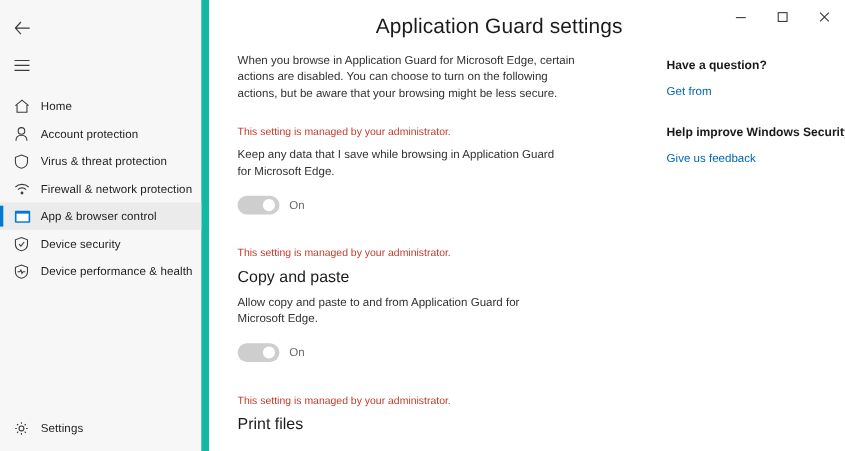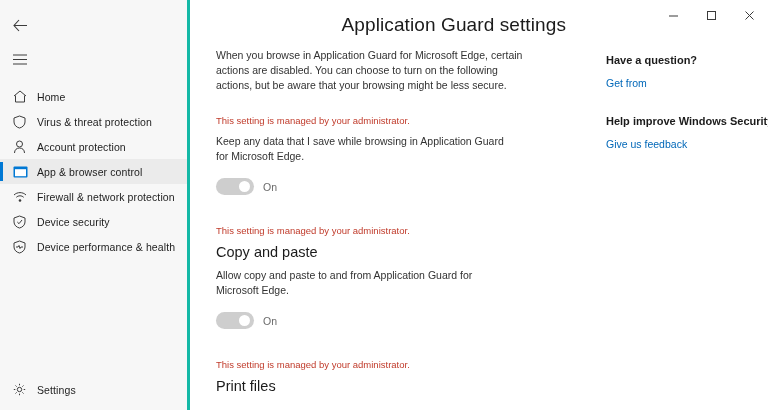--- a/index.html
+++ b/index.html
@@ -44,21 +44,21 @@
     line-height: 1;
     cursor: default;
   }
   .winbtn svg { display: block; }
 
   
   .sidebar {
     width: 190px;
     height: 410px;
     background: #f7f7f7;
-    border-right: 3px solid #14b8a6;
+    border-right: 7px solid #14b8a6;
     box-sizing: border-box;
     position: relative;
     flex: 0 0 190px;
   }
   .side-top {
     padding-top: 8px;
   }
   .icon-btn {
     width: 40px;
     height: 34px;
@@ -260,55 +260,55 @@
           <svg width="14" height="13" viewBox="0 0 14 13">
             <path d="M1 6 L7 1 L13 6 M2.5 5.5 V12 H11.5 V5.5" stroke="#3c3c3c" stroke-width="1" fill="none"></path>
           </svg>
         </span>
         <span class="nav-label">Home</span>
       </div>
 
       <div class="nav-item">
         <span class="nav-ico">
           <svg width="13" height="14" viewBox="0 0 13 14">
-            <path d="M6.5 1 L12 3 V7 C12 10 9.5 12.3 6.5 13 C3.5 12.3 1 10 1 7 V3 Z" stroke="#3c3c3c" stroke-width="1" fill="none"></path>
-          </svg>
-        </span>
-        <span class="nav-label">Virus &amp; threat protection</span>
-      </div>
-
-      <div class="nav-item">
-        <span class="nav-ico">
-          <svg width="13" height="14" viewBox="0 0 13 14">
             <circle cx="6.5" cy="4" r="3" stroke="#3c3c3c" stroke-width="1" fill="none"></circle>
             <path d="M1.5 13 C1.5 9.7 3.8 8 6.5 8 C9.2 8 11.5 9.7 11.5 13" stroke="#3c3c3c" stroke-width="1" fill="none"></path>
           </svg>
         </span>
         <span class="nav-label">Account protection</span>
       </div>
 
-      <div class="nav-item selected">
-        <span class="nav-ico">
-          <svg width="15" height="12" viewBox="0 0 15 12">
-            <rect x="0.5" y="0.5" width="14" height="11" rx="1" fill="#0078d4"></rect>
-            <rect x="2" y="3.2" width="11" height="7" fill="#ffffff"></rect>
-          </svg>
-        </span>
-        <span class="nav-label">App &amp; browser control</span>
+      <div class="nav-item">
+        <span class="nav-ico">
+          <svg width="13" height="14" viewBox="0 0 13 14">
+            <path d="M6.5 1 L12 3 V7 C12 10 9.5 12.3 6.5 13 C3.5 12.3 1 10 1 7 V3 Z" stroke="#3c3c3c" stroke-width="1" fill="none"></path>
+          </svg>
+        </span>
+        <span class="nav-label">Virus &amp; threat protection</span>
       </div>
 
       <div class="nav-item">
         <span class="nav-ico">
           <svg width="14" height="12" viewBox="0 0 14 12">
             <path d="M1 4 C4.3 0.8 9.7 0.8 13 4" stroke="#3c3c3c" stroke-width="1" fill="none"></path>
             <path d="M3.3 6.3 C5.4 4.3 8.6 4.3 10.7 6.3" stroke="#3c3c3c" stroke-width="1" fill="none"></path>
             <circle cx="7" cy="9.5" r="1.3" fill="#3c3c3c"></circle>
           </svg>
         </span>
         <span class="nav-label">Firewall &amp; network protection</span>
+      </div>
+
+      <div class="nav-item selected">
+        <span class="nav-ico">
+          <svg width="15" height="12" viewBox="0 0 15 12">
+            <rect x="0.5" y="0.5" width="14" height="11" rx="1" fill="#0078d4"></rect>
+            <rect x="2" y="3.2" width="11" height="7" fill="#ffffff"></rect>
+          </svg>
+        </span>
+        <span class="nav-label">App &amp; browser control</span>
       </div>
 
       <div class="nav-item">
         <span class="nav-ico">
           <svg width="13" height="14" viewBox="0 0 13 14">
             <path d="M6.5 1 L12 3 V7 C12 10 9.5 12.3 6.5 13 C3.5 12.3 1 10 1 7 V3 Z" stroke="#3c3c3c" stroke-width="1" fill="none"></path>
             <path d="M4.3 7 L6 8.7 L9 5" stroke="#3c3c3c" stroke-width="1" fill="none"></path>
           </svg>
         </span>
         <span class="nav-label">Device security</span>

